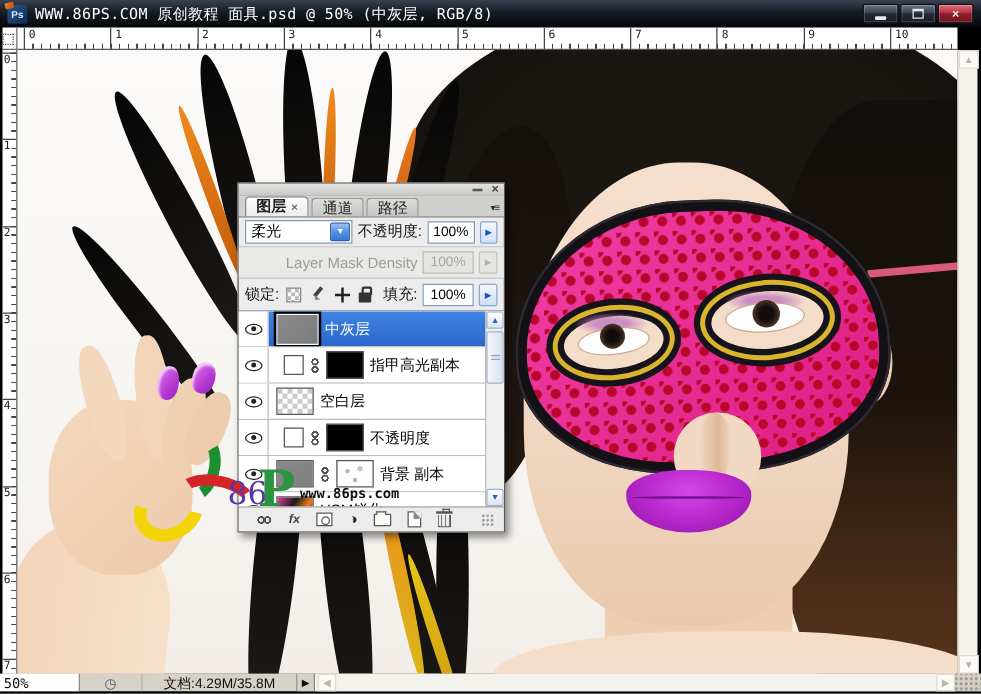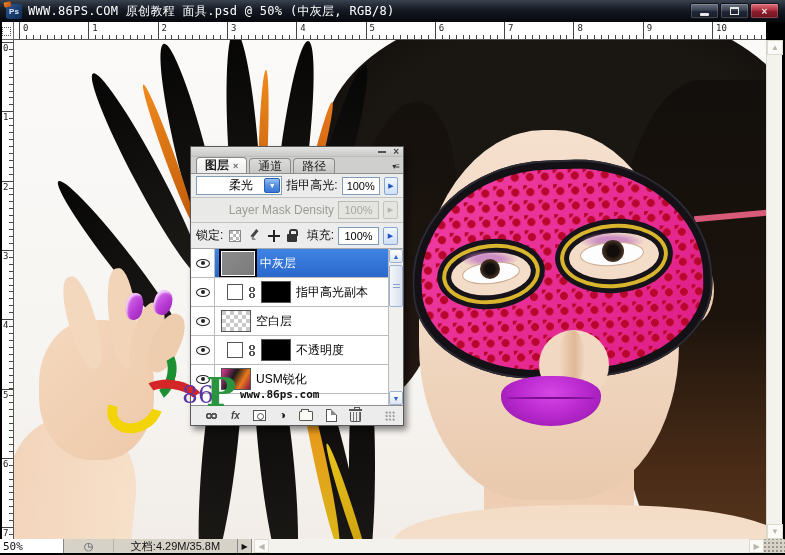--- a/index.html
+++ b/index.html
@@ -136,21 +136,21 @@
   .p-min { width:8px; height:2px; background:#555; }
   .p-close { color:#444; font-size:10px; line-height:6px; font-weight:bold; }
   .p-tabs { height:17px; background:#cfcfcd; display:flex; align-items:flex-end; padding-left:5px; border-bottom:1px solid #909090; position:relative; }
   .tab { height:15px; padding:0 8px; display:flex; align-items:center; gap:4px; font-size:12px; color:#222;
     border:1px solid #8a8a8a; border-bottom:none; border-radius:4px 4px 0 0; background:linear-gradient(180deg,#dcdcda,#c6c6c4); margin-right:2px; }
   .tab.active { background:linear-gradient(180deg,#fdfdfd,#ececec); height:16px; font-weight:bold; }
   .tab-x { font-size:9px; color:#666; }
   .p-flyout { position:absolute; right:4px; bottom:2px; font-size:8px; color:#333; letter-spacing:-1px; }
   .p-row { display:flex; align-items:center; padding:0 5px; }
   .row-blend { height:24px; border-bottom:1px solid #c2c2c0; gap:4px; }
-  .combo { width:92px; height:19px; background:#fff; border:1px solid #7f9db9; display:flex; align-items:center; position:relative; padding-left:4px; font-size:12px;justify-content:center; }
+  .combo { width:92px; height:19px; background:#fff; border:1px solid #7f9db9; display:flex; align-items:center; position:relative; padding-left:4px; font-size:12px; }
   .combo-btn { position:absolute; right:1px; top:1px; bottom:1px; width:16px;
     background:linear-gradient(180deg,#98c1f0 0%,#5590e0 50%,#3a78d4 100%); border:1px solid #2c5fb0; border-radius:2px;
     color:#fff; font-size:7px; display:flex; align-items:center; justify-content:center; }
   .fld-label { font-size:12px; color:#111; white-space:nowrap; }
   .fld { width:41px; height:18px; background:#fff; border:1px solid #7f9db9; font-size:11px; display:flex; align-items:center; justify-content:center; }
   .spin { width:15px; height:18px; background:linear-gradient(180deg,#f2f7fd,#cfe0f6); border:1px solid #87a6d4; border-radius:2px;
     color:#1b50c8; font-size:7px; display:flex; align-items:center; justify-content:center; }
   .row-density { height:25px; border-bottom:1px solid #c2c2c0; justify-content:flex-end; gap:4px; background:#e9e9e7; }
   .dis-label { color:#9c9c94; font-size:12px; }
   .fld.disabled { background:#e4e4e0; border-color:#bcbcb4; color:#a8a89e; }
@@ -388,21 +388,21 @@
         <span>路径</span>
       </div>
       <span class="p-flyout">▾≡</span>
     </div>
 
     <div class="p-row row-blend">
       <div class="combo">
         <span>柔光</span>
         <span class="combo-btn">▼</span>
       </div>
-      <span class="fld-label">指甲高光:</span>
+      <span class="fld-label">不透明度:</span>
       <span class="fld">100%</span>
       <span class="spin">▶</span>
     </div>
 
     <div class="p-row row-density">
       <span class="dis-label">Layer Mask Density</span>
       <span class="fld disabled">100%</span>
       <span class="spin disabled">▶</span>
     </div>
 
@@ -461,20 +461,31 @@
               <span class="chain"></span>
               <span class="lthumb t-black"></span>
               <span class="layer-name">不透明度</span>
             </div>
           </div>
           <div class="layer-row">
             <div class="eye-cell">
               <span class="eye"></span>
             </div>
             <div class="row-main">
+              <span class="lthumb t-gray"></span>
+              <span class="chain"></span>
+              <span class="lthumb t-sketch"></span>
+              <span class="layer-name">背景 副本</span>
+            </div>
+          </div>
+          <div class="layer-row">
+            <div class="eye-cell">
+              <span class="eye"></span>
+            </div>
+            <div class="row-main">
               <span class="lthumb t-photo"></span>
               <span class="layer-name">USM锐化</span>
             </div>
           </div>
         </div>
       <div class="list-scroll">
         <div class="ls-btn ls-up">
             <span>▲</span>
           </div>
         <div class="ls-thumb"></div>

